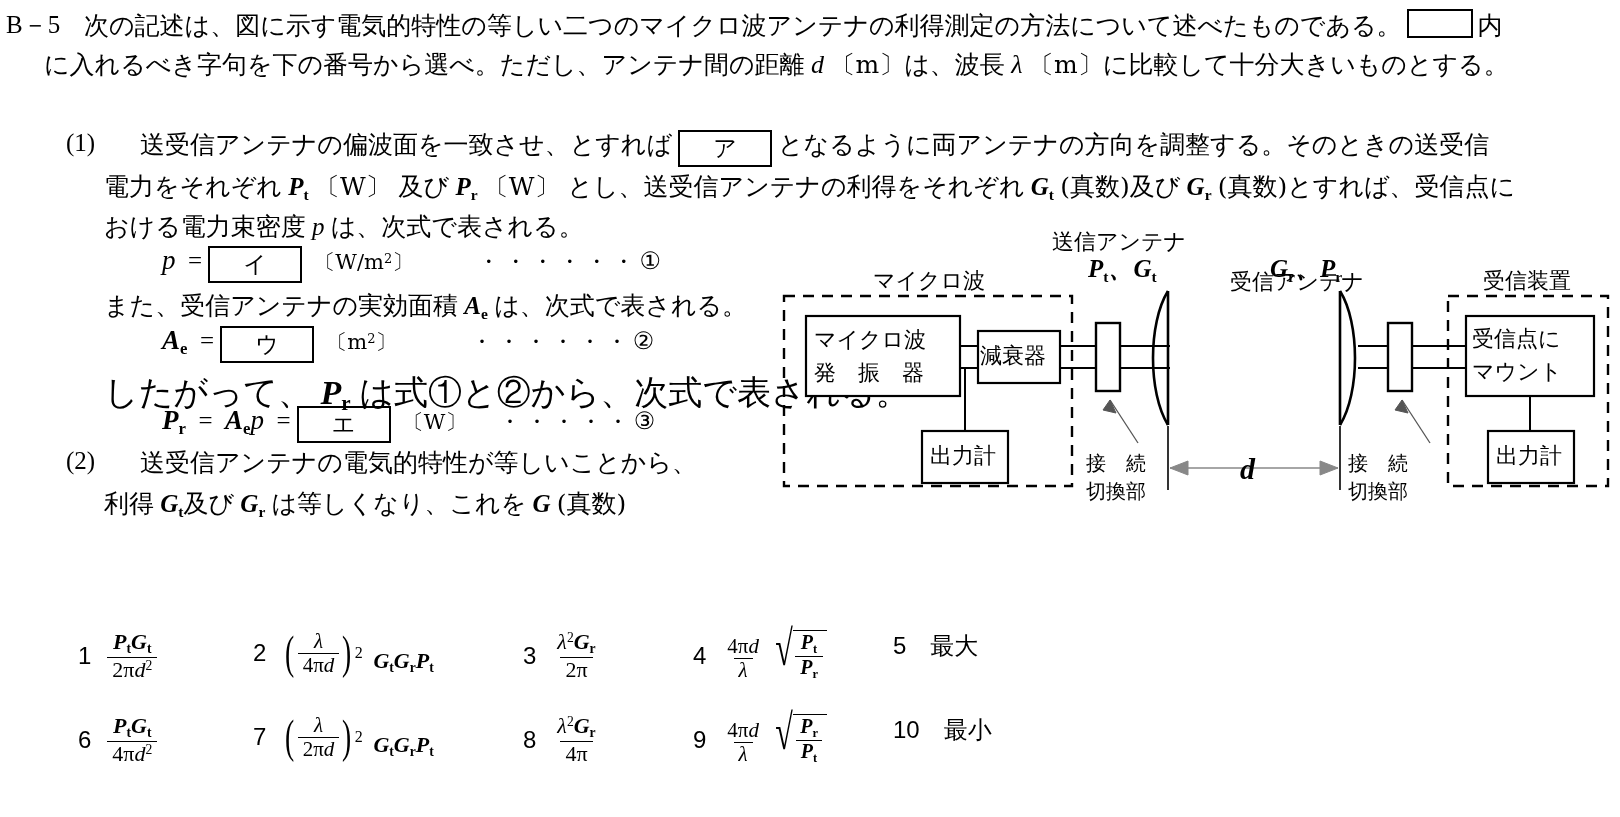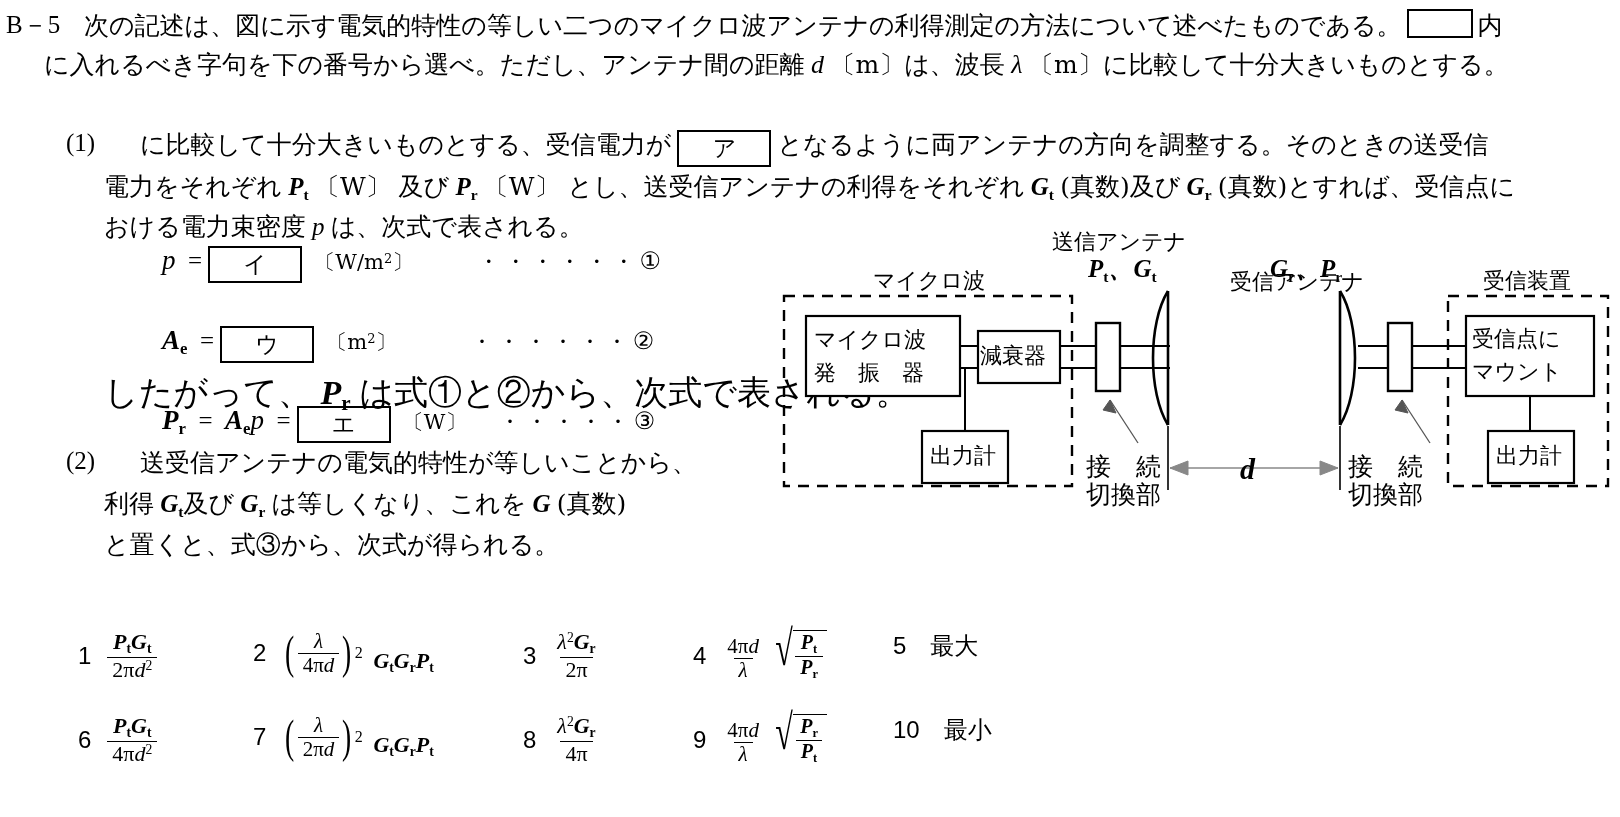--- a/index.html
+++ b/index.html
@@ -105,58 +105,61 @@
     font-size: 40px; line-height: 1; margin-right: -2px;
     transform: scaleX(0.8) scaleY(1.25);
     display:inline-block;
   }
   .sqrt .radicand { border-top: 1.6px solid #000; padding: 1px 4px 0 2px; }
 
   
   #diagram { position: absolute; left: 770px; top: 228px; width: 850px; height: 290px; }
   #diagram svg { display: block; }
   .dlabel { position: absolute; font-family: "DejaVu Serif", serif; font-size: 22px; white-space: nowrap; }
-  .dlabel-sm { position: absolute; font-family: Liberation Sans, sans-serif; font-size: 25px; white-space: nowrap; }
+  .dlabel-sm { position: absolute; font-family: Liberation Sans, sans-serif; font-size: 20px; white-space: nowrap; }
   .dmath { position: absolute; font-family: "Liberation Serif", serif; font-style: italic; font-weight: bold; font-size: 25px; white-space: nowrap; }
 </style>
 </head>
 <body>
 
 <div class="page">
 
   <div class="abs" id="qlabel">B－5</div>
 
   <div class="abs bodyline jp" id="line1">
     <span>次の記述は、図に示す電気的特性の等しい二つのマイクロ波アンテナの利得測定の方法について述べたものである。</span><span class="blank-box"></span><span>内</span>
   </div>
 
   <div class="abs bodyline jp" id="line2" style="top:52px;">
     に入れるべき字句を下の番号から選べ。ただし、アンテナ間の距離<span class="mi" style="font-size:26px;">&nbsp;d&nbsp;</span>〔m〕は、波長<span class="mi" style="font-size:26px;">&nbsp;λ&nbsp;</span>〔m〕に比較して十分大きいものとする。
   </div>
 
   <div class="abs" id="p1-num">(1)</div>
 
   <div class="abs jp" id="p1-l1">
-    <span>に比較して十分大きいものとする、受信電力が</span><span class="blank-box-lbl">ア</span><span>となるように両アンテナの方向を調整する。そのときの送受信</span>
+    <span>送受信アンテナの偏波面を一致させ、とすれば</span><span class="blank-box-lbl">ア</span><span>となるように両アンテナの方向を調整する。そのときの送受信</span>
   </div>
 
   <div class="abs jp" id="p1-l2">
     電力をそれぞれ<span class="mb">&nbsp;P<sub>t</sub>&nbsp;</span>〔W〕 及び<span class="mb">&nbsp;P<sub>r</sub>&nbsp;</span>〔W〕 とし、送受信アンテナの利得をそれぞれ<span class="mb">&nbsp;G<sub>t</sub>&nbsp;</span>(真数)及び<span class="mb">&nbsp;G<sub>r</sub>&nbsp;</span>(真数)とすれば、受信点に
   </div>
 
   <div class="abs jp" id="p1-l3">
     おける電力束密度<span class="mi">&nbsp;p&nbsp;</span>は、次式で表される。
   </div>
 
   <div class="abs" id="eq1">
     <span class="mi" style="font-size:27px;">p</span>&nbsp;&nbsp;=<span class="blank-box-lbl jp">イ</span>
     <span class="jp" style="font-size:21px;">〔W/m<sup>2</sup>〕</span>
     <span class="dots" style="margin-left:58px;">・・・・・・</span><span style="font-size:24px;">①</span>
   </div>
 
+  <div class="abs jp" id="p1-l4">
+    また、受信アンテナの実効面積<span class="mb">&nbsp;A<sub>e</sub>&nbsp;</span>は、次式で表される。
+  </div>
 
   <div class="abs" id="eq2">
     <span class="mb" style="font-size:27px;">A<sub>e</sub></span>&nbsp;&nbsp;=<span class="blank-box-lbl jp">ウ</span>
     <span class="jp" style="font-size:21px;">〔m<sup>2</sup>〕</span>
     <span class="dots" style="margin-left:68px;">・・・・・・</span><span style="font-size:24px;">②</span>
   </div>
 
   <div class="abs jp" id="p1-l5">
     したがって、<span class="mb">&nbsp;P<sub>r</sub>&nbsp;</span>は式①と②から、次式で表される。
   </div>
@@ -165,21 +168,20 @@
     <span class="mb" style="font-size:27px;">P<sub>r</sub></span>&nbsp;&nbsp;=&nbsp;&nbsp;<span class="mb" style="font-size:27px;">A<sub>e</sub></span><span class="mi" style="font-size:27px;">p</span>&nbsp;&nbsp;=<span class="blank-box-lbl jp">エ</span>
     <span class="jp" style="font-size:21px;">〔W〕</span>
     <span class="dots" style="margin-left:26px;">・・・・・</span><span style="font-size:24px;">③</span>
   </div>
 
   <div class="abs" id="p2-num">(2)</div>
   <div class="abs jp" id="p2-l1">送受信アンテナの電気的特性が等しいことから、</div>
   <div class="abs jp" id="p2-l2">
     利得<span class="mb">&nbsp;G<sub>t</sub></span>及び<span class="mb">&nbsp;G<sub>r</sub>&nbsp;</span>は等しくなり、これを<span class="mb">&nbsp;G&nbsp;</span>(真数)
   </div>
-  <div class="abs jp" id="p2-l3">と置くと、式③から、次式が得られる。</div>
 
 
   <div id="choices">
     <div class="choice-row">
 
       <div class="choice" style="width:175px;">
         <span class="num">1</span>
         <span class="expr">
           <span class="frac">
             <span class="num-part mb" style="font-size:22px;">P<sub>t</sub>G<sub>t</sub></span>

